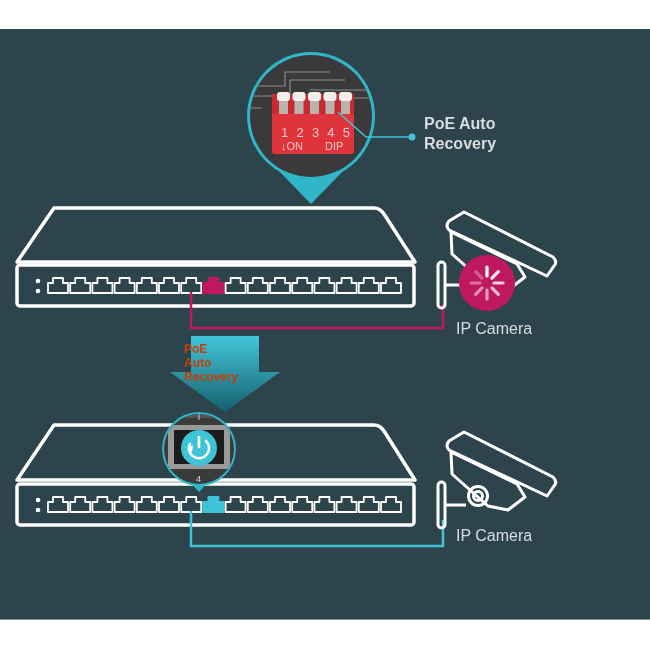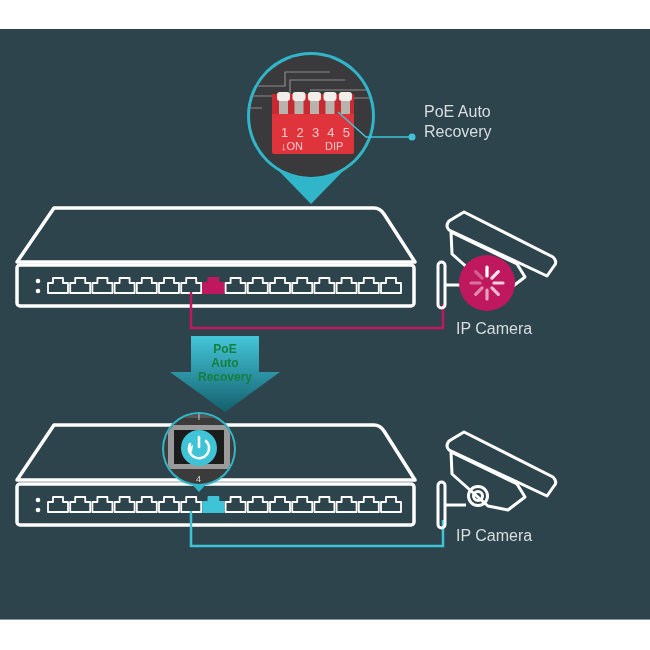--- a/index.html
+++ b/index.html
@@ -1,23 +1,23 @@
 <!DOCTYPE html>
 <html><head>
 <meta charset="utf-8">
 <style>
   html, body { margin:0; padding:0; background:#ffffff; }
   body { width:650px; height:650px; position:relative; overflow:hidden; font-family:"Liberation Sans", sans-serif; }
   #panel { position:absolute; left:0; top:29px; width:650px; height:590px; background:#2e444c; border-bottom:1px solid #8a969a; }
   #scene { position:absolute; left:0; top:0; width:650px; height:650px; }
   .lbl { position:absolute; color:#d8dde0; font-size:16px; line-height:20px; }
-  #poe-label { left:424px; top:102px; }
+  #poe-label { left:424px; top:114px;font-weight:bold; }
   #cam1-label { left:456px; top:319px; }
   #cam2-label { left:456px; top:526px; }
-  #arrow-text { position:absolute; left:184px; top:342px; width:82px; text-align:center; color:#15803d; font-weight:bold; font-size:12px; line-height:14px; }
+  #arrow-text { position:absolute; left:184px; top:342px; width:82px; color:#c2410c; font-weight:bold; font-size:12px; line-height:14px; }
 </style>
 </head>
 <body>
 
 <div id="panel"></div>
 
 <svg id="scene" viewBox="0 0 650 650" xmlns="http://www.w3.org/2000/svg">
   <defs>
     <clipPath id="circClip">
         <circle cx="311" cy="116" r="61"></circle>

